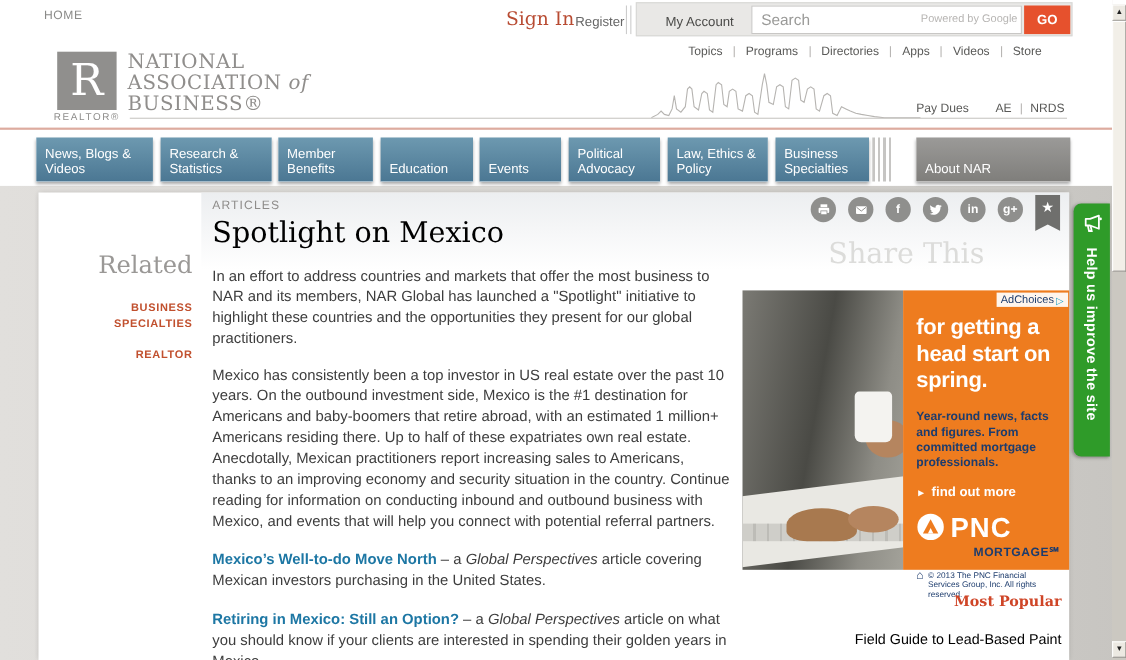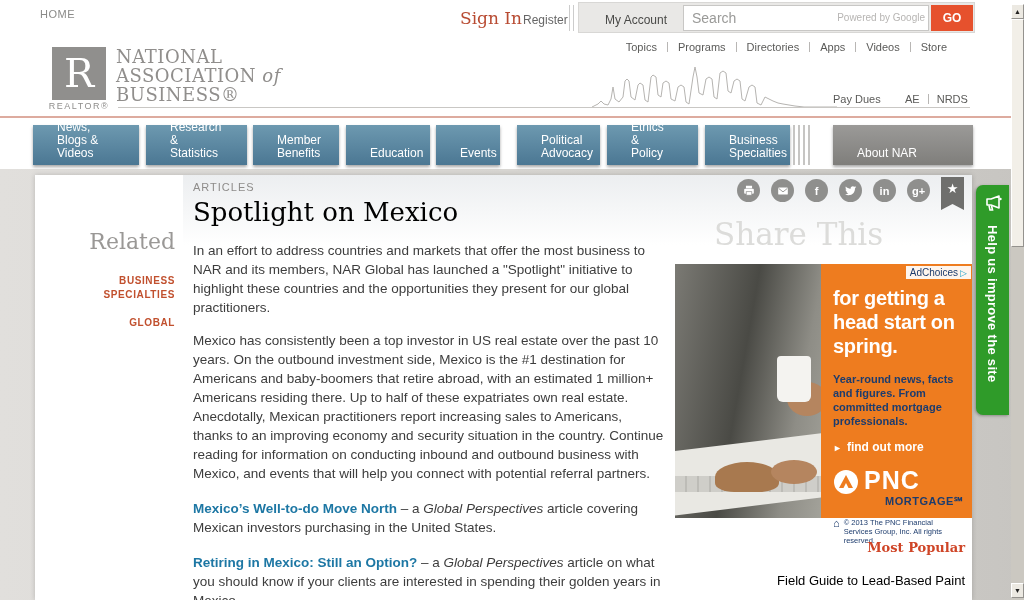--- a/index.html
+++ b/index.html
@@ -31,21 +31,21 @@
   .util-sep { width:1px; height:10px; background:#b8b6b4; }
   .skyline { position:absolute; left:592px; top:22px; }
   .hrule { position:absolute; left:118px; top:72px; width:852px; height:1px; background:#c9c7c4; }
   .pay-dues { position:absolute; left:833px; top:58px; font-size:11px; color:#5a5a58; }
   .ae-nrds { position:absolute; left:905px; top:58px; display:flex; align-items:center; font-size:11px; color:#5a5a58; }
   .ae-nrds .util-sep { margin:0 8px; }
   .red-rule { position:absolute; left:0; top:116px; width:1011px; height:2px; background:#ddab9f; z-index:21; }
 
   
   .navstrip { position:absolute; left:0; top:118px; width:1011px; height:51px; background:#fff; z-index:18; }
-  .nav-tab { position:absolute; top:7px; height:40px; display:flex; align-items:flex-end; padding:5px 24px;
+  .nav-tab { position:absolute; top:7px; height:40px; display:flex; align-items:flex-end; padding:5px 8px;
              background:linear-gradient(#6d99b0,#4b7793); color:#fff; font-size:12px; line-height:13px;
              text-decoration:none; box-shadow:0 2px 3px rgba(0,0,0,.35); }
   .nav-tab.gray { background:linear-gradient(#9b9a98,#7f7e7b); }
   .nav-stripes { position:absolute; left:793px; top:7px; width:19px; height:40px;
                  background:repeating-linear-gradient(90deg,#c6c5c3 0 2px,#fff 2px 5px); }
 
   
   .page-bg { position:absolute; left:0; top:168px; width:1024px; height:432px;
              background:linear-gradient(90deg,#e1dfdc 0%,#d7d5d1 55%,#c7c5c1 100%); }
   .content { position:absolute; left:35px; top:175px; width:937px; height:425px; background:#fff;
@@ -69,41 +69,41 @@
   .art-link { color:#1d77a4; font-weight:bold; text-decoration:none; }
   .ital { font-style:italic; }
 
   
   .share { position:absolute; top:4px; right:8px; width:250px; }
   .share-row { display:flex; justify-content:flex-end; align-items:flex-start; gap:11px; }
   .s-circle { width:23px; height:23px; border-radius:50%; background:#8f8f8d; color:#fff; display:flex;
               align-items:center; justify-content:center; font-size:11px; font-weight:bold; flex:0 0 auto; }
   .s-ribbon { width:23px; height:33px; background:#6f6f6d; color:#fff; text-align:center; font-size:13px;
               line-height:24px; clip-path:polygon(0 0,100% 0,100% 100%,50% 82%,0 100%); margin-top:-2px; }
-  .share-title { margin:6px 30px 0 0; text-align:left; font-family:"DejaVu Serif", serif; font-size:31px; color:#dcdcda; }
+  .share-title { margin:6px 30px 0 0; text-align:center; font-family:"DejaVu Serif", serif; font-size:26px; color:#dcdcda; }
 
   
   .ad { position:absolute; left:675px; top:264px; width:297px; height:254px; display:flex; z-index:5; }
   .ad-photo { position:relative; width:146px; height:254px; overflow:hidden;
               background:linear-gradient(100deg,#7b7a74 0%,#4a4a45 45%,#8e8d86 78%,#a3a29a 100%); }
   .mug { position:absolute; right:10px; top:92px; width:34px; height:46px; background:#f4f3f0; border-radius:4px 4px 6px 6px; }
   .hand1 { position:absolute; right:-6px; top:118px; width:40px; height:34px; background:#b5855f; border-radius:50%; }
   .laptop { position:absolute; left:-20px; bottom:0; width:190px; height:64px; background:#e9e8e3; transform:rotate(-7deg); transform-origin:left bottom; }
   .keys { position:absolute; left:0; bottom:26px; width:190px; height:16px; background:repeating-linear-gradient(90deg,#cfcec9 0 10px,#bdbcb7 10px 12px); }
   .hand2 { position:absolute; left:40px; bottom:26px; width:64px; height:30px; background:#a8794f; border-radius:50% 50% 30% 30%; }
   .hand3 { position:absolute; left:96px; bottom:34px; width:46px; height:24px; background:#b5855f; border-radius:50%; }
   .ad-copy { position:relative; width:151px; height:254px; background:#ee7c1f; padding:14px 10px 8px 12px; }
   .adchoices { position:absolute; top:2px; right:1px; background:rgba(255,255,255,.92); padding:1px 4px;
                font-size:10px; color:#1d3c6d; display:flex; align-items:center; gap:2px;margin-left:32px; }
   .adchoices .tri { color:#1ba0c8; font-size:9px; }
   .ad-headline { margin-top:8px; color:#fff; font-size:20px; line-height:24px; font-weight:bold; letter-spacing:-.3px; }
   .ad-body { margin-top:14px; color:#1d3c6d; font-size:11px; line-height:14px; font-weight:bold; }
   .ad-cta { margin-top:12px; color:#fff; font-size:12px; font-weight:bold; }
   .ad-cta .arrow { font-size:9px; margin-right:5px; }
-  .ad-brand { margin-top:12px; display:flex; align-items:flex-end; gap:5px; }
+  .ad-brand { margin-top:12px; display:flex; align-items:flex-start; gap:5px; }
   .pnc-text { color:#fff; font-size:25px; font-weight:bold; letter-spacing:1px; }
   .ad-brand-sub { margin:-2px 0 0 52px; color:#1d3c6d; font-size:11px; font-weight:bold; letter-spacing:.5px; }
   .ad-legal { margin-top:10px; display:flex; gap:4px; color:#1d3c6d; font-size:7.5px; line-height:9px; }
   .ad-legal .house { font-size:11px; line-height:11px; }
 
   
   .most-popular { position:absolute; left:700px; top:540px; width:265px; text-align:right; z-index:6; }
   .mp-title { font-family:"DejaVu Serif", serif; font-size:13px; font-weight:bold; color:#cf4527; }
   .mp-item { display:block; margin-top:18px; font-size:13px; color:#000000; text-decoration:none; }
 
@@ -178,21 +178,21 @@
     </a>
   <a class="nav-tab" style="left:146px;width:101px">
       <span>Research &amp; Statistics</span>
     </a>
   <a class="nav-tab" style="left:253px;width:86px">
       <span>Member Benefits</span>
     </a>
   <a class="nav-tab" style="left:346px;width:84px">
       <span>Education</span>
     </a>
-  <a class="nav-tab" style="left:436px;width:64px">
+  <a class="nav-tab" style="left:436px;width:74px">
       <span>Events</span>
     </a>
   <a class="nav-tab" style="left:517px;width:83px">
       <span>Political Advocacy</span>
     </a>
   <a class="nav-tab" style="left:607px;width:91px">
       <span>Law, Ethics &amp; Policy</span>
     </a>
   <a class="nav-tab" style="left:705px;width:85px">
       <span>Business Specialties</span>
@@ -205,21 +205,21 @@
 
 <div class="page-bg"></div>
 
 <div class="content">
   <div class="content-grad"></div>
 
   <div class="rail">
     <div class="rail-title">Related</div>
     <div class="rail-links">
       <a class="rail-link">BUSINESS SPECIALTIES</a>
-      <a class="rail-link">GLOBAL</a>
+      <a class="rail-link">REALTOR</a>
     </div>
   </div>
 
   <div class="article">
     <div class="kicker">ARTICLES</div>
     <h1 class="headline">Spotlight on Mexico</h1>
     <p>In an effort to address countries and markets that offer the most business to NAR and its members, NAR Global has launched a "Spotlight" initiative to highlight these countries and the opportunities they present for our global practitioners.</p>
     <p>Mexico has consistently been a top investor in US real estate over the past 10 years.  On the outbound investment side, Mexico is the #1 destination for Americans and baby-boomers that retire abroad, with an estimated 1 million+ Americans residing there. Up to half of these expatriates own real estate. Anecdotally, Mexican practitioners report increasing sales to Americans, thanks to an improving economy and security situation in the country. Continue reading for information on conducting inbound and outbound business with Mexico, and events that will help you connect with potential referral partners.</p>
     <p class="linkpara"><a class="art-link">Mexico’s Well-to-do Move North</a><span> – a </span><span class="ital">Global Perspectives</span><span> article covering Mexican investors purchasing in the United States.</span></p>
     <p class="linkpara"><a class="art-link">Retiring in Mexico: Still an Option?</a><span> – a </span><span class="ital">Global Perspectives</span><span> article on what you should know if your clients are interested in spending their golden years in Mexico.</span></p>

